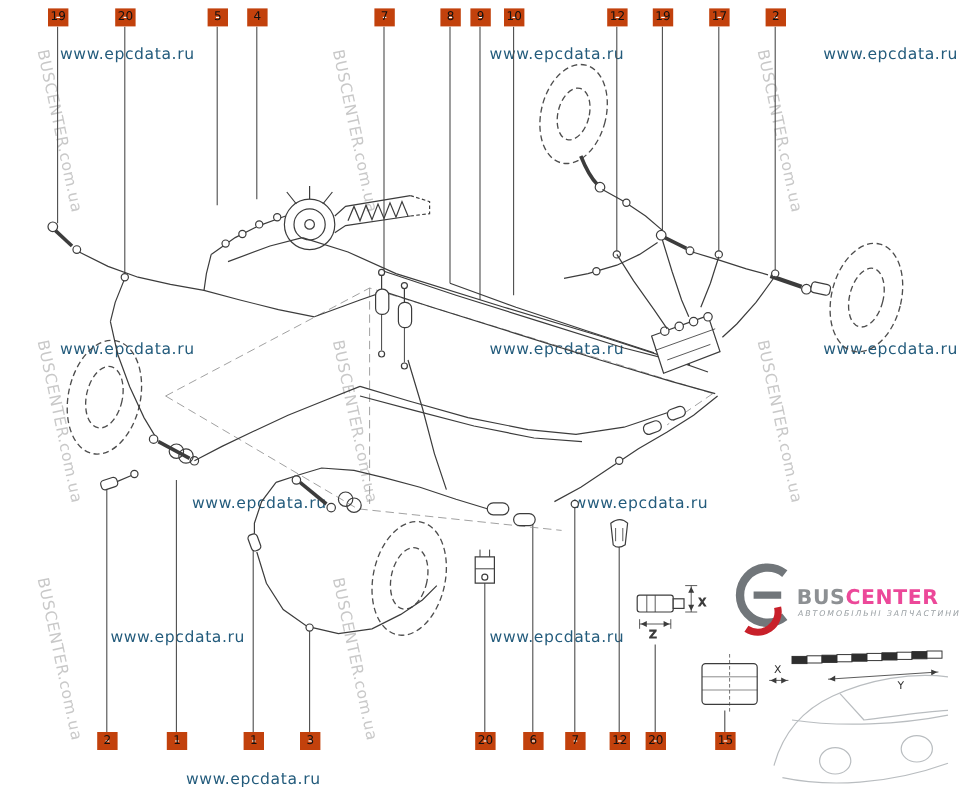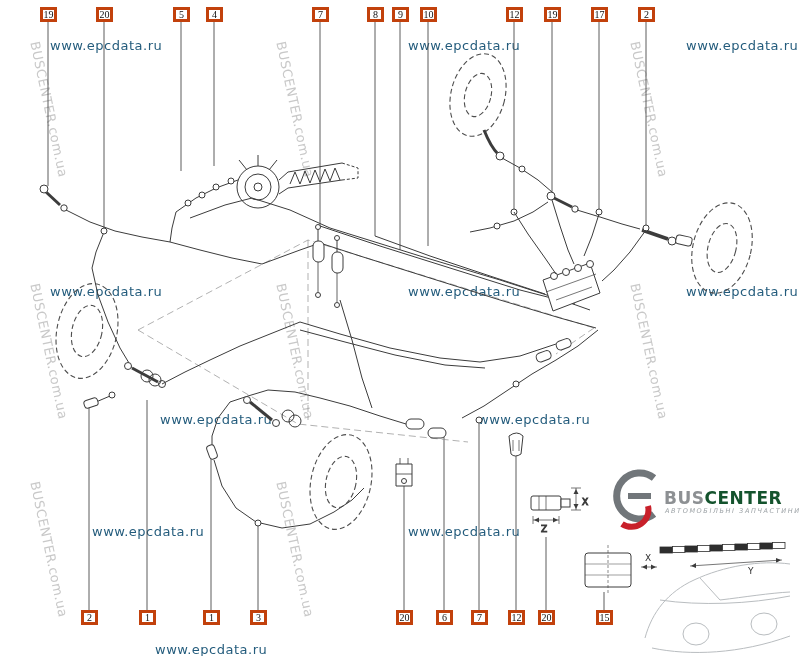--- a/index.html
+++ b/index.html
@@ -7,29 +7,29 @@
   body { font-family:"DejaVu Sans", sans-serif; background:#fff; }
   .stage { position:absolute; left:0; top:0; width:800px; height:656px; background:#fff; overflow:hidden; }
 
   .wm-h { position:absolute; color:#0c4a6e; font-size:13px; letter-spacing:.5px; white-space:nowrap; z-index:1; opacity:.9; }
   .wm-v { position:absolute; color:#c3c3c3; font-size:13px; letter-spacing:.5px; white-space:nowrap;
           transform:rotate(78deg); transform-origin:0 0; z-index:1; opacity:.9; }
 
   svg.diagram { position:absolute; left:0; top:0; z-index:2; }
   svg.diagram text { font-family:"DejaVu Sans", sans-serif; font-size:9px; fill:#2f2f2f; }
 
-  .callout { position:absolute; width:17px; height:15px; border:3px solid #c2410c; background:#fff; z-index:3;
+  .callout { position:absolute; width:17px; height:15px; border:7px solid #c2410c; background:#fff; z-index:3;
              display:flex; align-items:center; justify-content:center;
-             font-size:10px; line-height:1; color:#111; cursor:pointer;font-family:Liberation Serif, serif; }
+             font-size:10px; line-height:1; color:#111; cursor:pointer; }
 
   .logo { position:absolute; left:608px; top:466px; width:190px; height:64px; z-index:3; }
   .logo-mark { position:absolute; left:0; top:0; }
   .logo-text { position:absolute; left:56px; top:22px; font-weight:bold; font-size:17px; letter-spacing:.5px; white-space:nowrap; }
   .logo-text .bus { color:#8d9093; }
-  .logo-text .center { color:#14532d; }
+  .logo-text .center { color:#ec4899; }
   .logo-tagline { position:absolute; left:57px; top:41px; font-size:6.5px; letter-spacing:1.6px; color:#9aa0a4; white-space:nowrap;font-style:italic; }
 </style>
 </head>
 <body>
 
 <div class="stage">
 
   <div class="wm-h" style="left:50px;top:38px">www.epcdata.ru</div>
   <div class="wm-h" style="left:408px;top:38px">www.epcdata.ru</div>
   <div class="wm-h" style="left:686px;top:38px">www.epcdata.ru</div>

